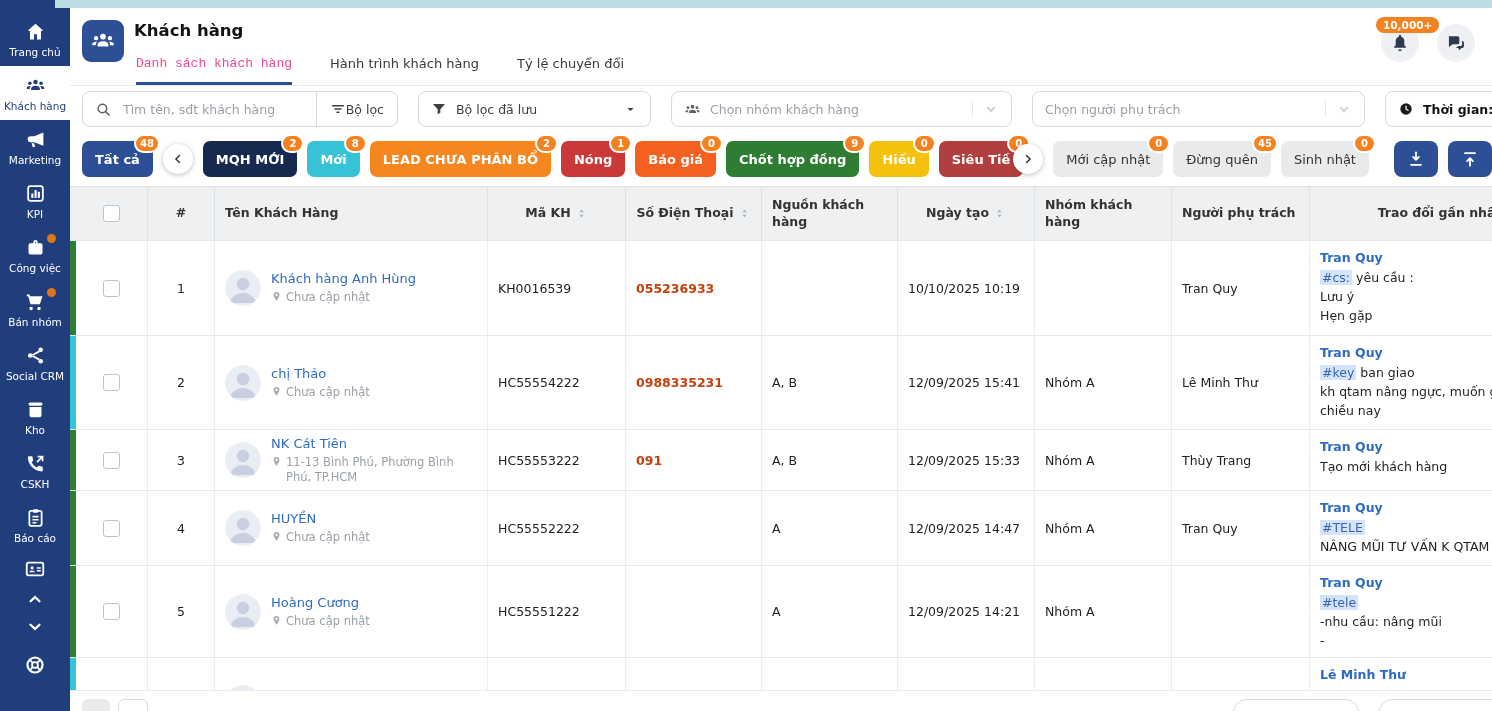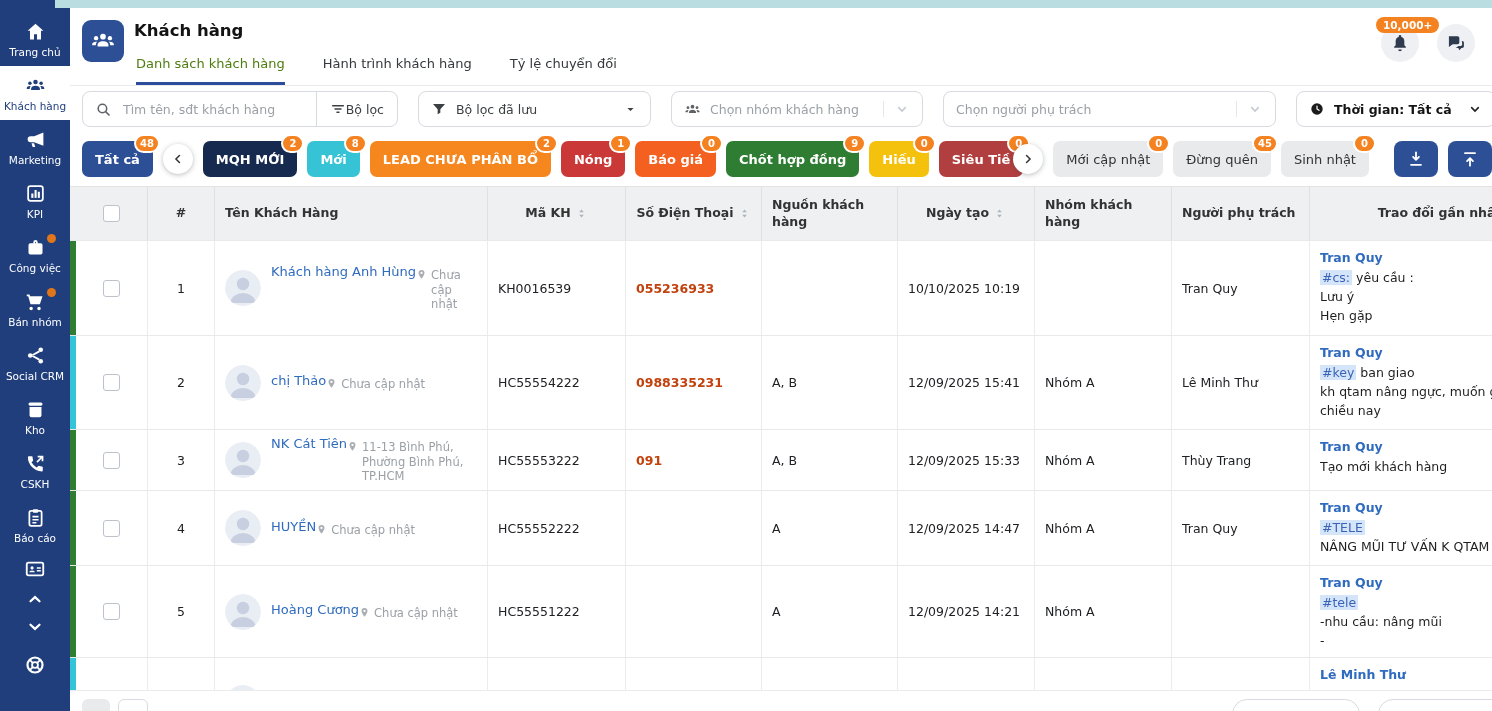--- a/index.html
+++ b/index.html
@@ -26,21 +26,21 @@
   
   .main{position:absolute;left:70px;top:8px;width:1422px;height:703px;background:#fff;}
   
   .hdr{position:absolute;left:0;top:0;width:1422px;height:78px;border-bottom:1px solid #ebebeb;box-sizing:border-box;background:#fff;}
   .apptile{position:absolute;left:12px;top:12px;width:42px;height:42px;border-radius:9px;background:#2d4f96;
     display:flex;align-items:center;justify-content:center;}
   .apptile svg{width:26px;height:26px;}
   .ptitle{position:absolute;left:64px;top:13px;font-size:16.5px;font-weight:bold;color:#131313;}
   .tabs{position:absolute;left:66px;bottom:0;display:flex;gap:38px;}
   .tab{font-size:13px;color:#35383c;padding-bottom:11px;cursor:pointer;border-bottom:3px solid transparent;}
-  .tab.active{color:#4d7c0f;border-bottom-color:#2b4d9b;}
+  .tab.active{color:#ec4899;border-bottom-color:#2b4d9b;font-family:Liberation Mono, monospace;}
   .hicon{position:absolute;width:38px;height:38px;border-radius:50%;background:#eef0f3;display:flex;
     align-items:center;justify-content:center;cursor:pointer;}
   .hicon svg{width:20px;height:20px;}
   .hbadge{position:absolute;left:1306px;top:9px;background:#f58220;color:#fff;border-radius:10px;
     padding:2px 7px;font-size:10.5px;font-weight:bold;z-index:3;}
   
   .fbar{position:absolute;left:0;top:78px;width:1422px;height:46px;display:flex;align-items:center;
     padding-left:12px;box-sizing:border-box;gap:20px;background:#fff;}
   .fsearch{display:flex;align-items:center;height:36px;border:1px solid #d7dade;border-radius:8px;width:316px;
     box-sizing:border-box;flex:none;}
@@ -79,21 +79,21 @@
   .thead .td{border-right:1px solid #dde1e5;font-weight:bold;color:#333;font-size:12.5px;line-height:1.3;}
   .td{border-right:1px solid #ececec;display:flex;align-items:center;padding:0 10px;box-sizing:border-box;
     font-size:12.5px;color:#202124;min-width:0;overflow:hidden;}
   .td.center{justify-content:center;}
   .td.strip{padding:0;border-right:none;}
   .r1{height:95px;}.r2{height:94px;}.r3{height:61px;}.r4{height:75px;}.r5{height:92px;}.r6{height:90px;}
   .cb{width:15px;height:15px;border:1.5px solid #bdc3ca;border-radius:3px;background:#fff;cursor:pointer;flex:none;}
   .sorti{width:13px;height:13px;margin-left:4px;fill:#a9b4bd;flex:none;}
   .namecell{gap:10px;}
   .avatar{width:36px;height:36px;border-radius:50%;overflow:hidden;flex:none;}
-  .nm{display:flex;justify-content:center;min-width:0;}
+  .nm{display:flex;flex-direction:column;justify-content:center;min-width:0;}
   .nlink{color:#2f6bbf;font-size:13px;cursor:pointer;white-space:nowrap;}
   .nsub{display:flex;gap:4px;color:#9aa0a6;font-size:11.5px;margin-top:4px;line-height:1.3;align-items:flex-start;max-width:210px;}
   .nsub svg{width:11px;height:11px;flex:none;margin-top:1px;fill:#a9aeb5;}
   .nlink:empty,.nsub span:empty{display:none;}
   .link{color:#c2410c;cursor:pointer;font-weight:bold;}
   .link:empty{display:none;}
   .xcell{display:block;padding-top:9px;align-items:flex-start;}
   .xa{color:#2f6bbf;font-weight:bold;font-size:12.5px;margin-bottom:4px;white-space:nowrap;}
   .xl{font-size:12.5px;color:#1f1f1f;line-height:1.5;white-space:nowrap;}
   .xtag{background:#d5e5f9;color:#3a63b8;padding:0 2px;}
@@ -312,21 +312,21 @@
             <path d="M3 4.5h18l-7 8v5l-4 2.5v-7.5z"></path>
           </svg>
         </span>
       <span class="lbl" style="color:#3c4043;">Bộ lọc đã lưu</span>
       <span class="caret">
           <svg viewBox="0 0 24 24" width="15" height="15" fill="#3c4043">
             <path d="M7 9.5l5 5 5-5z"></path>
           </svg>
         </span>
     </div>
-    <div class="fsel" style="width:252px;">
+    <div class="fsel" style="width:341px;">
       <span class="micon" style="color:#5f6368;">
           <svg viewBox="0 0 24 24" width="17" height="17" fill="currentColor">
             <circle cx="12" cy="8" r="2.6"></circle>
             <circle cx="5.6" cy="9.4" r="2"></circle>
             <circle cx="18.4" cy="9.4" r="2"></circle>
             <path d="M12 12.2c-2.8 0-5 1.5-5 3.3V17h10v-1.5c0-1.8-2.2-3.3-5-3.3z"></path>
             <path d="M5.6 12.6c-2 0-3.6 1-3.6 2.4V16h3.4v-.8c0-1 .5-1.9 1.3-2.5z"></path>
             <path d="M18.4 12.6c2 0 3.6 1 3.6 2.4V16h-3.4v-.8c0-1-.5-1.9-1.3-2.5z"></path>
           </svg>
         </span>

